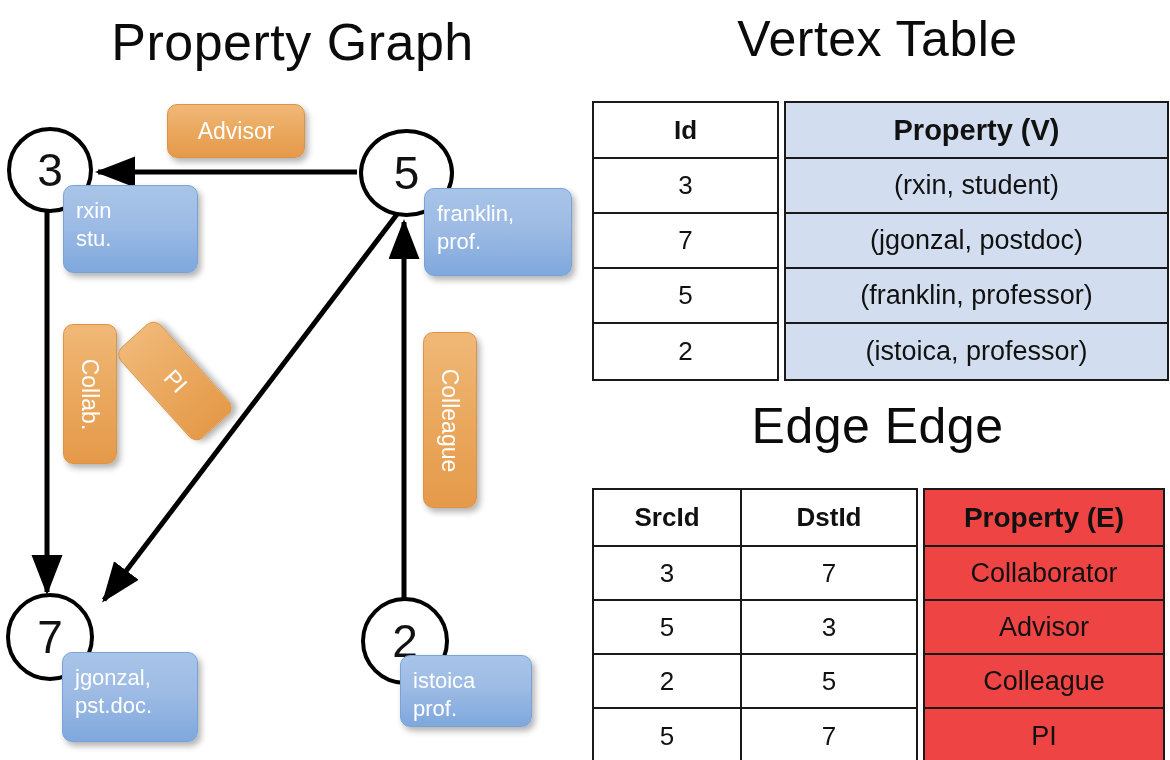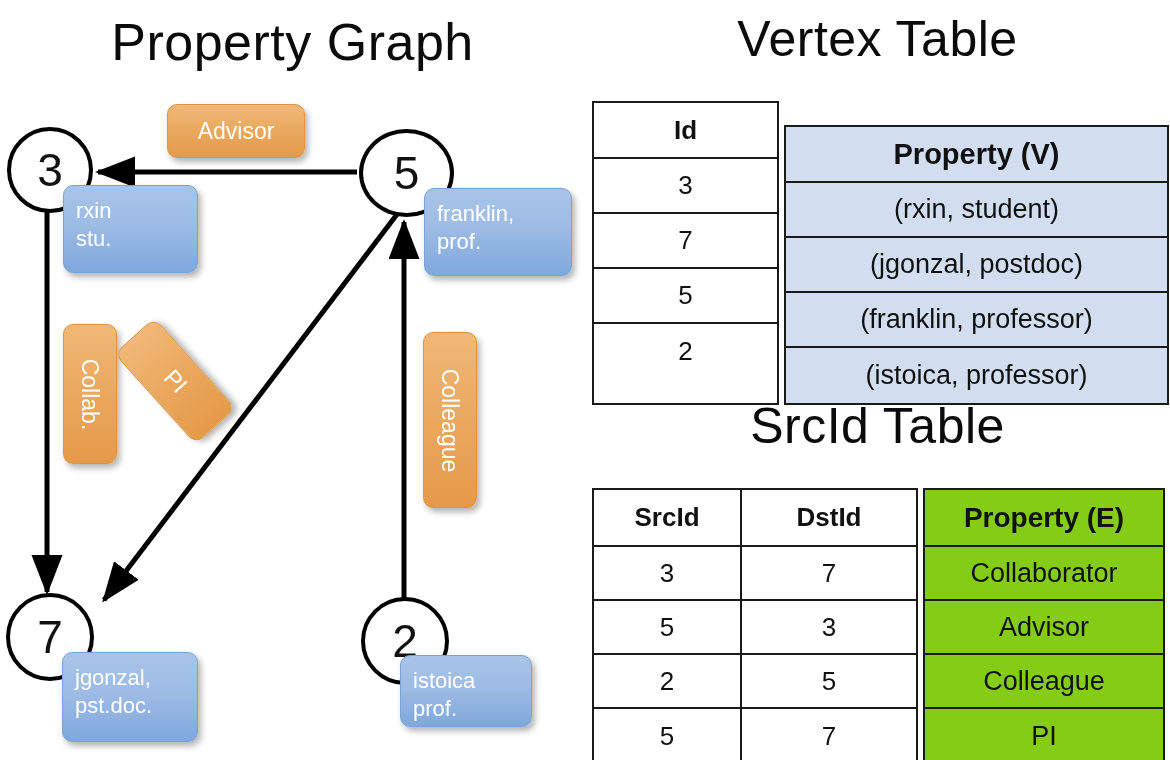--- a/index.html
+++ b/index.html
@@ -136,26 +136,26 @@
     font-weight: 300;
     font-size: 26px;
     color: #111;
     border-bottom: 2px solid #1a1a1a;
     background: #ffffff;
     white-space: nowrap;
   }
   .tbl-cell:last-child { border-bottom: none; }
   .tbl-cell.head { font-weight: 700; }
   .tbl-col.blue .tbl-cell { background: #d2deef; }
-  .tbl-col.peach .tbl-cell { background: #84cc16; }
+  .tbl-col.peach .tbl-cell { background: #ef4444; }
 
   
   #vertex-table { left: 592px; top: 101px; }
   #vertex-table .col-id { width: 187px; }
-  #vertex-table .col-prop { width: 385px; margin-left: 5px; margin-top: 24px; }
+  #vertex-table .col-prop { width: 385px; margin-left: 5px; }
   #vertex-table .tbl-cell { height: 55px; }
   #vertex-table .tbl-cell.head { height: 56px; }
   #vertex-table .col-prop .tbl-cell { font-size: 27px; }
   #vertex-table .col-prop .tbl-cell.head { font-size: 29px; }
 
   
   #edge-table { left: 592px; top: 488px; }
   #edge-table .col-src { width: 150px; }
   #edge-table .col-dst { width: 178px; margin-left: -2px; }
   #edge-table .col-prop { width: 242px; margin-left: 5px; }
@@ -249,21 +249,21 @@
   </div>
   <div class="tbl-col col-prop blue">
     <div class="tbl-cell head">Property (V)</div>
     <div class="tbl-cell">(rxin, student)</div>
     <div class="tbl-cell">(jgonzal, postdoc)</div>
     <div class="tbl-cell">(franklin, professor)</div>
     <div class="tbl-cell">(istoica, professor)</div>
   </div>
 </div>
 
-<div class="section-title" id="title-edge-table">SrcId Table</div>
+<div class="section-title" id="title-edge-table">Edge Edge</div>
 
 <div class="db-table" id="edge-table">
   <div class="tbl-col col-src">
     <div class="tbl-cell head">SrcId</div>
     <div class="tbl-cell">3</div>
     <div class="tbl-cell">5</div>
     <div class="tbl-cell">2</div>
     <div class="tbl-cell">5</div>
   </div>
   <div class="tbl-col col-dst">

